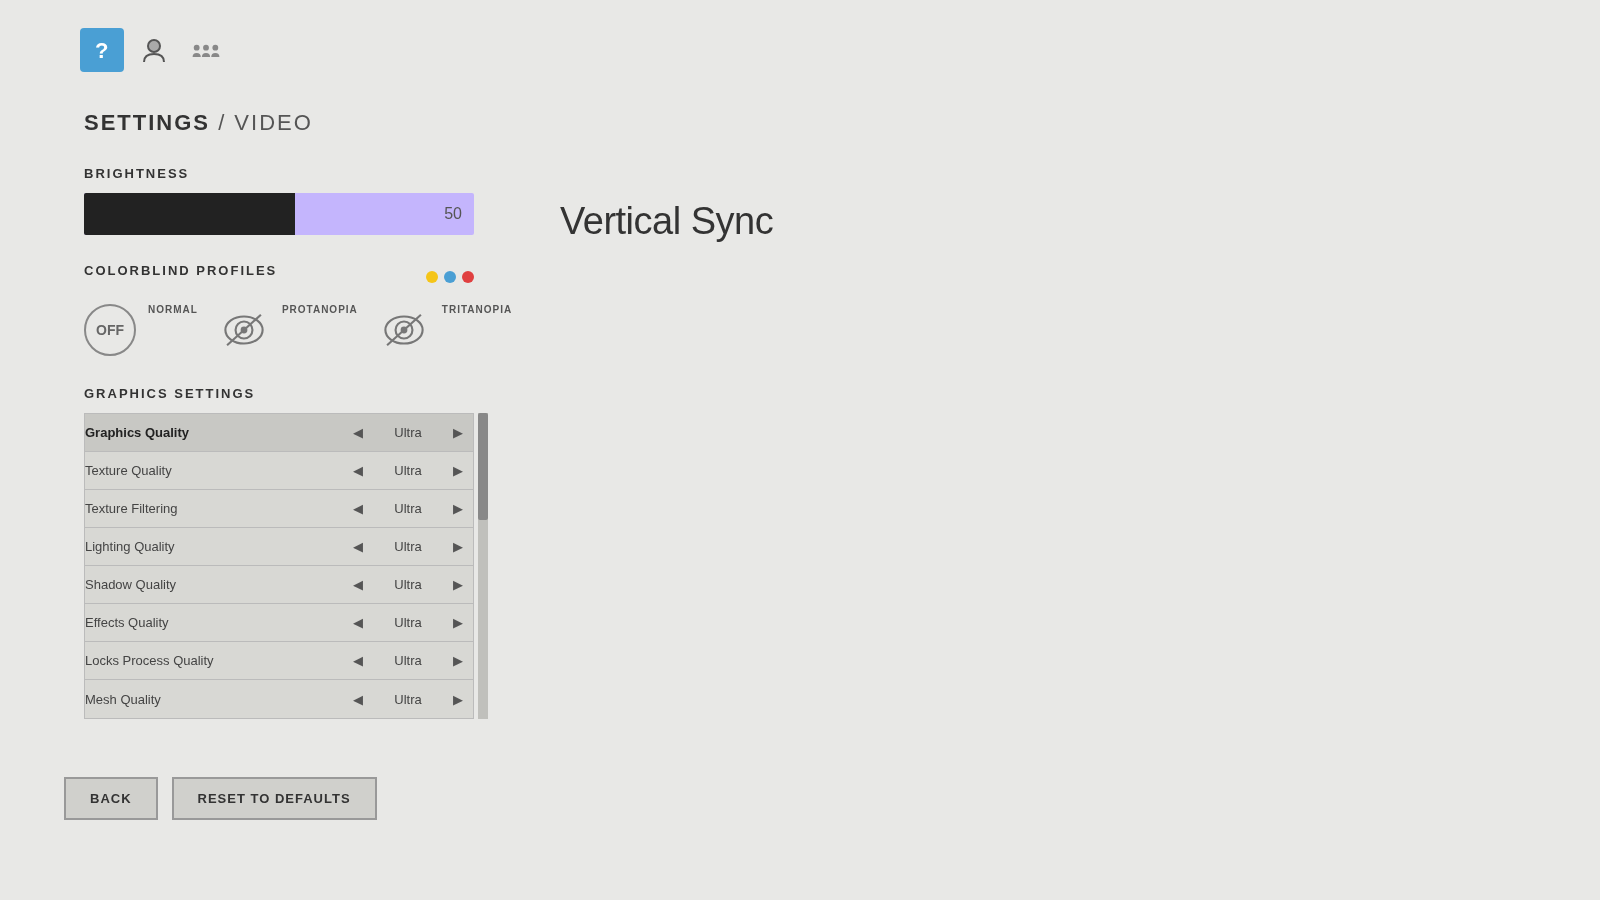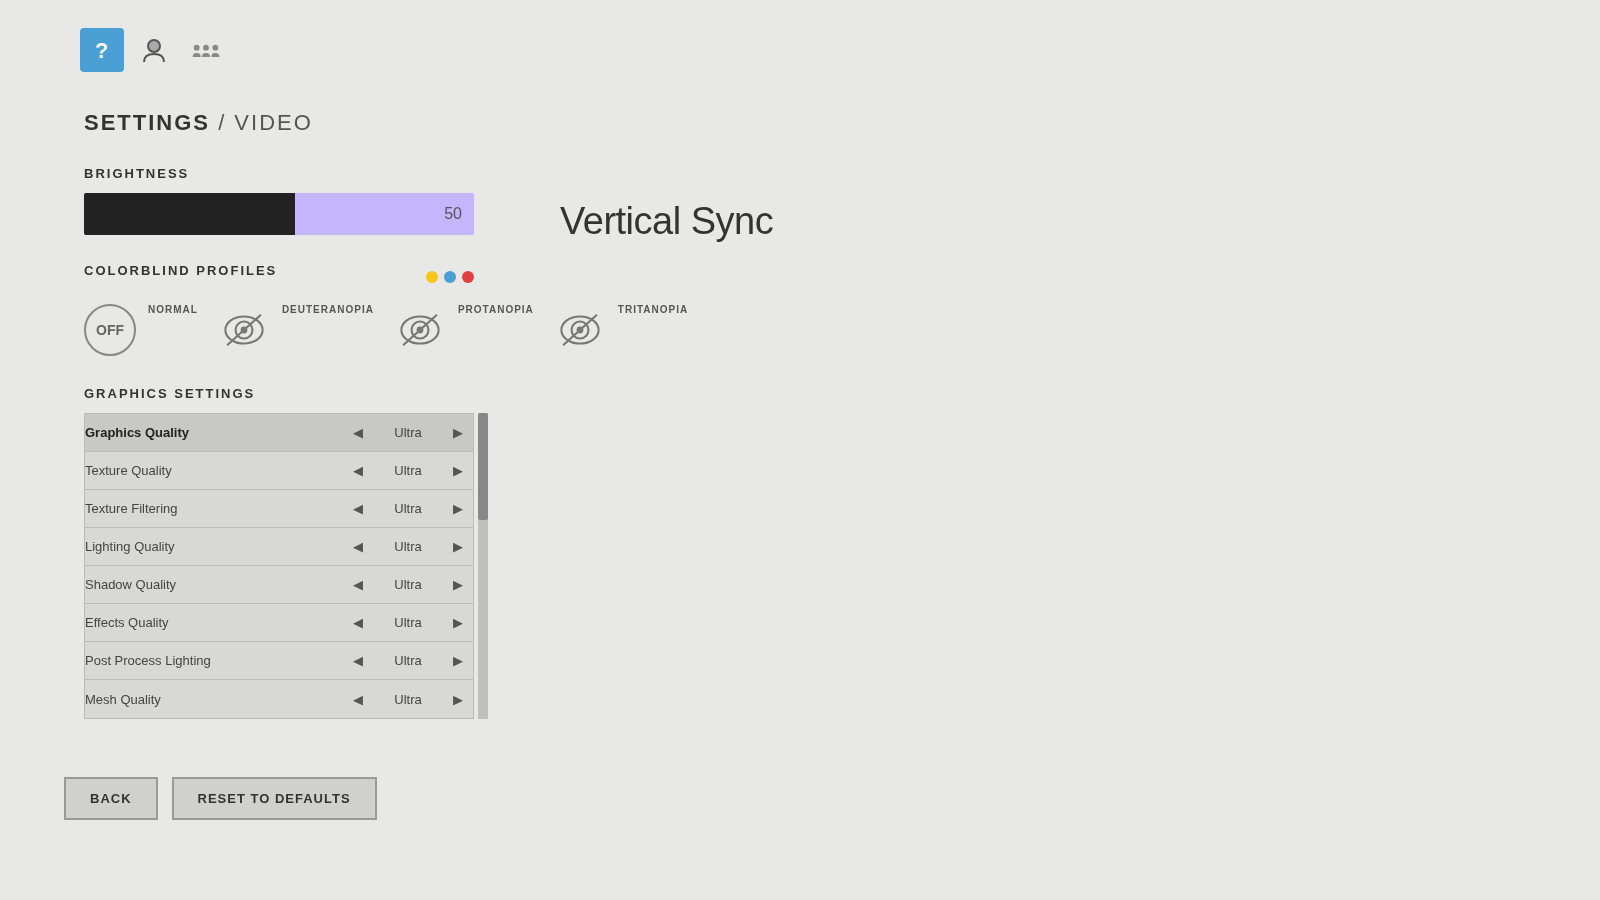--- a/index.html
+++ b/index.html
@@ -365,53 +365,42 @@
     </div>
     <div class="colorblind-profiles">
 
       <div class="profile-item">
         <div class="profile-icon off-icon">
           <span class="off-text">OFF</span>
         </div>
         <span class="profile-label">NORMAL</span>
       </div>
 
+
       <div class="profile-item">
         <div class="profile-icon">
           <svg class="eye-svg" viewBox="0 0 52 52">
             <ellipse cx="26" cy="26" rx="22" ry="16" stroke="#777" stroke-width="2.5" fill="none"></ellipse>
             <circle cx="26" cy="26" r="10" stroke="#777" stroke-width="2.5" fill="none"></circle>
             <circle cx="26" cy="26" r="4" fill="#777"></circle>
             <line x1="6" y1="44" x2="46" y2="8" stroke="#777" stroke-width="2.5"></line>
           </svg>
         </div>
-        <span class="profile-label">DEUTERANOPIA</span>
+        <span class="profile-label">PROTANOPIA</span>
       </div>
 
       <div class="profile-item">
         <div class="profile-icon">
           <svg class="eye-svg" viewBox="0 0 52 52">
             <ellipse cx="26" cy="26" rx="22" ry="16" stroke="#777" stroke-width="2.5" fill="none"></ellipse>
             <circle cx="26" cy="26" r="10" stroke="#777" stroke-width="2.5" fill="none"></circle>
             <circle cx="26" cy="26" r="4" fill="#777"></circle>
             <line x1="6" y1="44" x2="46" y2="8" stroke="#777" stroke-width="2.5"></line>
           </svg>
         </div>
-        <span class="profile-label">PROTANOPIA</span>
-      </div>
-
-      <div class="profile-item">
-        <div class="profile-icon">
-          <svg class="eye-svg" viewBox="0 0 52 52">
-            <ellipse cx="26" cy="26" rx="22" ry="16" stroke="#777" stroke-width="2.5" fill="none"></ellipse>
-            <circle cx="26" cy="26" r="10" stroke="#777" stroke-width="2.5" fill="none"></circle>
-            <circle cx="26" cy="26" r="4" fill="#777"></circle>
-            <line x1="6" y1="44" x2="46" y2="8" stroke="#777" stroke-width="2.5"></line>
-          </svg>
-        </div>
         <span class="profile-label">TRITANOPIA</span>
       </div>
 
     </div>
   </div>
 
   <div class="graphics-section">
     <div class="section-label">GRAPHICS SETTINGS</div>
     <div style="position:relative; width:390px;">
       <div class="settings-table">
@@ -452,21 +441,21 @@
         </div>
 
         <div class="settings-row">
           <span class="row-label">Effects Quality</span>
           <div class="row-arrow-left">◀</div>
           <span class="row-value">Ultra</span>
           <div class="row-arrow-right">▶</div>
         </div>
 
         <div class="settings-row">
-          <span class="row-label">Post Process Lighting</span>
+          <span class="row-label">Locks Process Quality</span>
           <div class="row-arrow-left">◀</div>
           <span class="row-value">Ultra</span>
           <div class="row-arrow-right">▶</div>
         </div>
 
         <div class="settings-row">
           <span class="row-label">Mesh Quality</span>
           <div class="row-arrow-left">◀</div>
           <span class="row-value">Ultra</span>
           <div class="row-arrow-right">▶</div>

